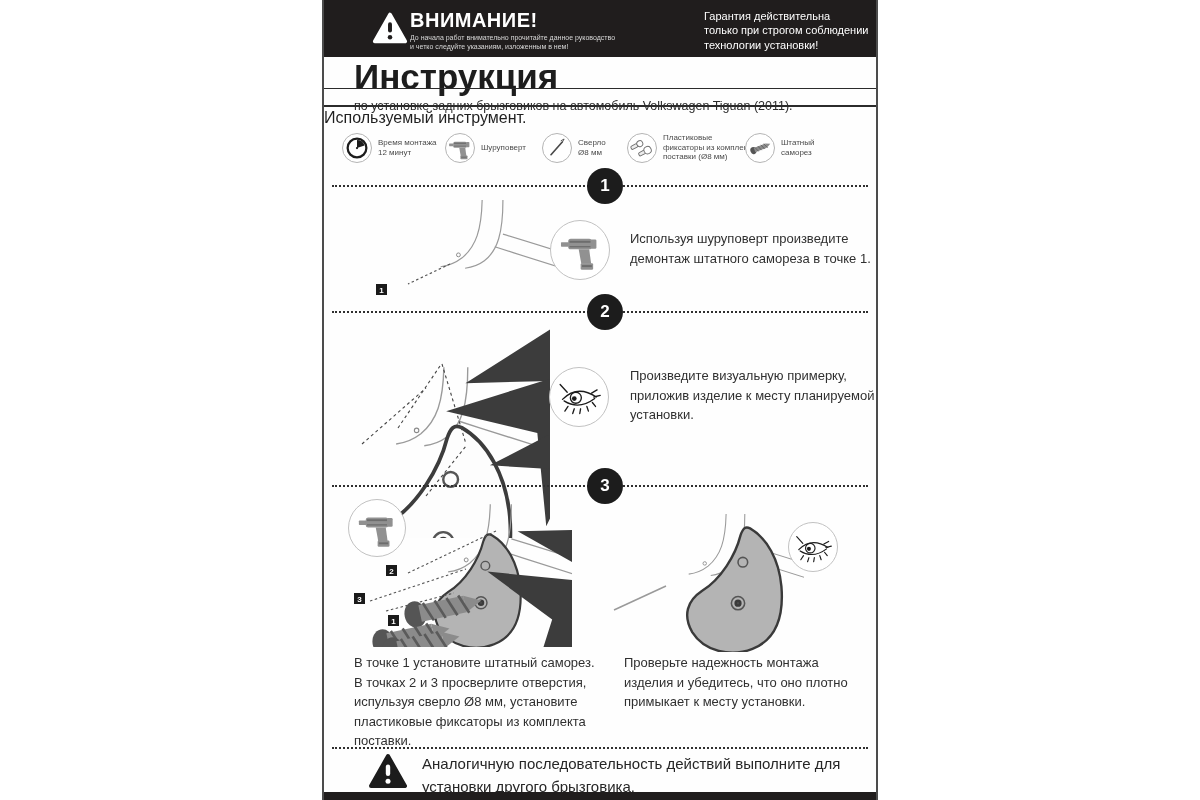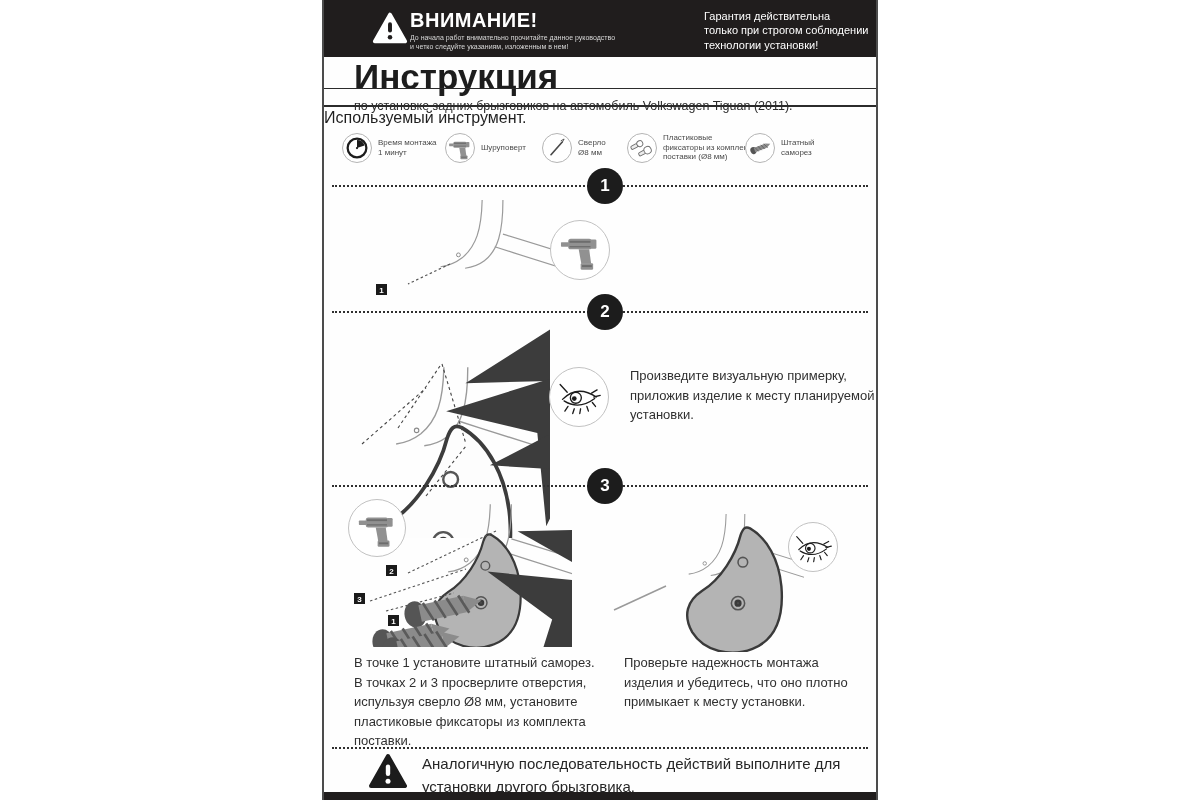--- a/index.html
+++ b/index.html
@@ -144,21 +144,21 @@
     <div class="subtitle">по установке задних брызговиков на автомобиль Volkswagen Tiguan (2011).</div>
     <div class="rule2"></div>
 
     <div class="tools-heading">Используемый инструмент.</div>
     <div class="tool-circle" style="left:18px;top:133px">
       <svg width="24" height="24" viewBox="0 0 32 32">
           <use href="#sym-clock"></use>
         </svg>
     </div>
     <div class="tool-label" style="left:54px;top:138px">Время монтажа
-1 минут</div>
+12 минут</div>
     <div class="tool-circle" style="left:121px;top:133px">
       <svg width="24" height="24" viewBox="0 0 64 64">
           <use href="#sym-drill"></use>
         </svg>
     </div>
     <div class="tool-label" style="left:157px;top:143px">Шуруповерт</div>
     <div class="tool-circle" style="left:218px;top:133px">
       <svg width="24" height="24" viewBox="0 0 32 32">
           <use href="#sym-bit"></use>
         </svg>
@@ -194,20 +194,22 @@
           <use href="#sym-screw"></use>
         </g>
       <rect x="30" y="86" width="11" height="11" fill="#1a1a1a"></rect>
       <text x="35.5" y="94.8" font-size="8" font-weight="bold" fill="#ffffff" text-anchor="middle">1</text>
     </svg>
     <div class="icon-circle" style="left:226px;top:220px;width:60px;height:60px">
       <svg width="42" height="42" viewBox="0 0 64 64">
           <use href="#sym-drill"></use>
         </svg>
     </div>
+    <div class="step-text" style="left:306px;top:229px;width:250px">Используя шуруповерт произведите
+демонтаж штатного самореза в точке 1.</div>
 
     <div class="dotline" style="top:311px"></div>
     <div class="step-circle" style="top:294px">
       <span>2</span>
     </div>
     <svg class="illus" style="left:8px;top:324px" width="218" height="214" viewBox="0 0 218 214">
       <g transform="translate(30,-4) scale(0.9)">
           <use href="#sym-fender"></use>
         </g>
       <g transform="translate(4,100) scale(0.95)">

